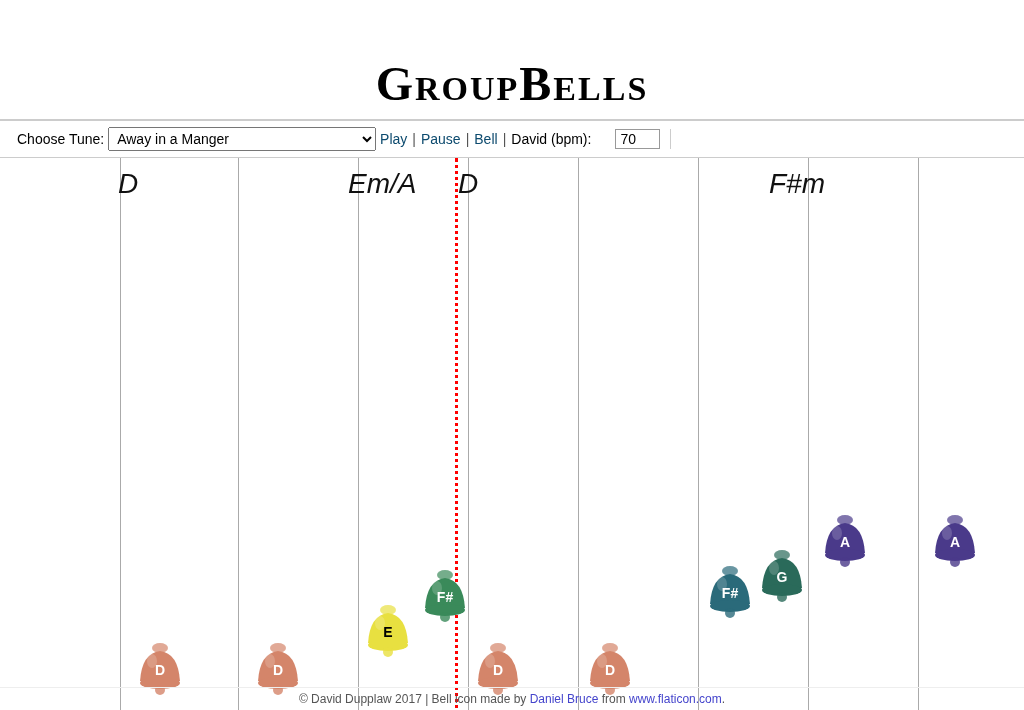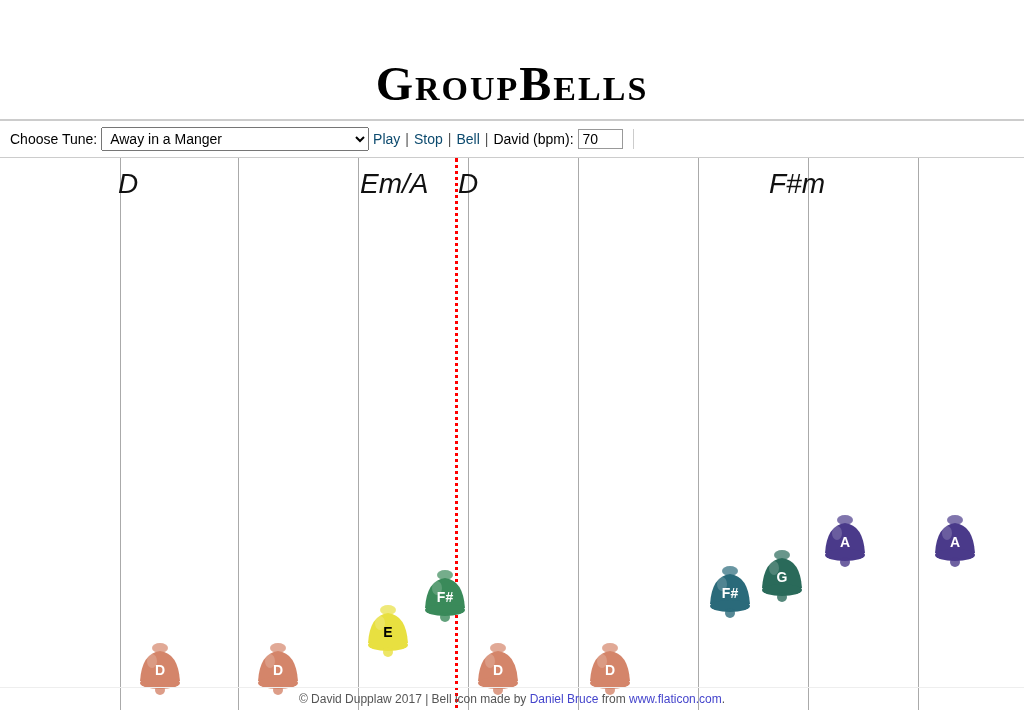--- a/index.html
+++ b/index.html
@@ -15,29 +15,29 @@
       font-size: 48px;
       font-weight: 900;
       letter-spacing: 2px;
       font-variant: small-caps;
       margin-top: 46px;
     }
 
     #controls {
       display: flex;
       align-items: center;
-      padding: 6px 10px;
+      padding: 6px 17px;
       border-bottom: 1px solid #ccc;
       font-size: 14px;
       gap: 0;
     }
     #controls label { margin-right: 4px; }
     #tune-select { font-size: 14px; padding: 2px 4px; width: 268px; }
     .ctrl-sep { margin: 0 5px; color: #555; }
-    #tempo-input { width: 45px; font-size: 14px; padding: 1px 4px; margin-left: 0; border: 1px solid #999; }
+    #tempo-input { width: 45px; font-size: 14px; padding: 1px 4px; margin-left: 20px; border: 1px solid #999; }
     .view-select { font-size: 14px; padding: 2px 4px; margin-left: 10px; }
     .ctrl-divider { width: 1px; background: #ccc; height: 20px; margin: 0 10px; }
 
     #main-stage {
       position: relative;
       width: 1024px;
       height: 570px;
       overflow: hidden;
       background: #fff;
     }
@@ -104,41 +104,41 @@
 </div>
 
 <div id="controls">
   <label>Choose Tune:</label>
   <select id="tune-select">
     <option>Away in a Manger</option>
   </select>
   &nbsp;
   <a class="ctrl-link">Play</a>
   <span class="ctrl-sep">|</span>
-  <a class="ctrl-link">Stop</a>
+  <a class="ctrl-link">Pause</a>
   <span class="ctrl-sep">|</span>
   <a class="ctrl-link">Bell</a>
   <span class="ctrl-sep">|</span>
   <label>David (bpm):</label>
   <input type="text" id="tempo-input" value="70" style="">
   <div class="ctrl-divider"></div>
 </div>
 
 <div id="main-stage">
 
 <div class="beat-line" style="left: 120px;"></div>
     <div class="beat-line" style="left: 238px;"></div>
     <div class="beat-line" style="left: 358px;"></div>
     <div class="beat-line" style="left: 468px;"></div>
     <div class="beat-line" style="left: 578px;"></div>
     <div class="beat-line" style="left: 698px;"></div>
     <div class="beat-line" style="left: 808px;"></div>
     <div class="beat-line" style="left: 918px;"></div>
     <div class="chord-label" style="left: 118px;">D</div>
-    <div class="chord-label" style="left: 360px;">Em/A</div>
+    <div class="chord-label" style="left: 348px;">Em/A</div>
     <div class="chord-label" style="left: 458px;">D</div>
     <div class="chord-label" style="left: 769px;">F#m</div>
     <div id="playhead" style="left: 455px;"></div>
     <div class="bell" style="left: 15px; position: absolute; top: 555px;"><svg viewBox="0 0 60 65" xmlns="http://www.w3.org/2000/svg" width="60" height="65">
 
       <ellipse cx="30" cy="15" rx="8" ry="5" fill="#4a3a8a" opacity="0.7"></ellipse>
       <path d="M10,48 Q12,20 30,18 Q48,20 50,48 Z" fill="#4a3a8a"></path>
       <ellipse cx="30" cy="50" rx="20" ry="6" fill="#4a3a8a"></ellipse>
 
       <ellipse cx="30" cy="57" rx="5" ry="5" fill="#4a3a8a" opacity="0.8"></ellipse>

